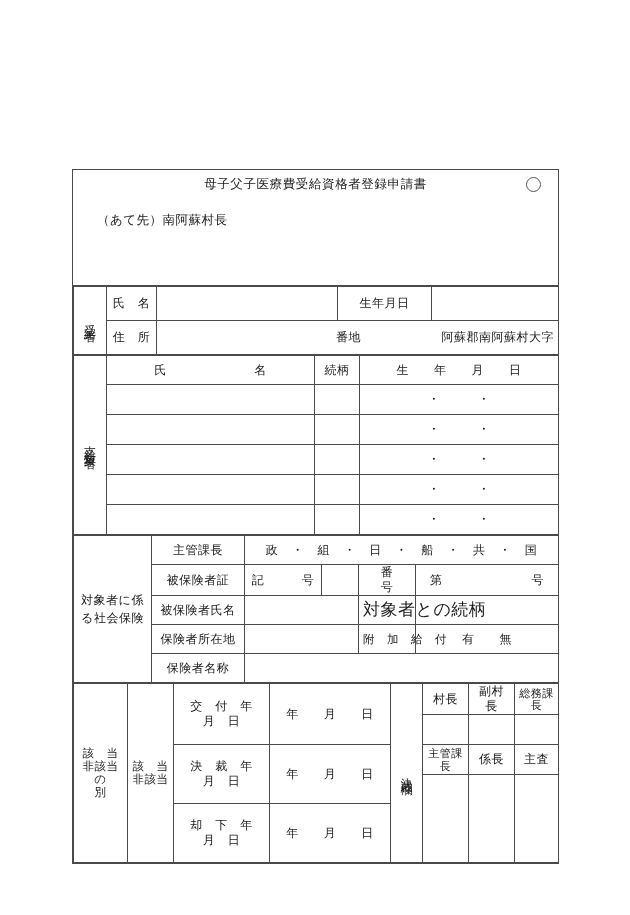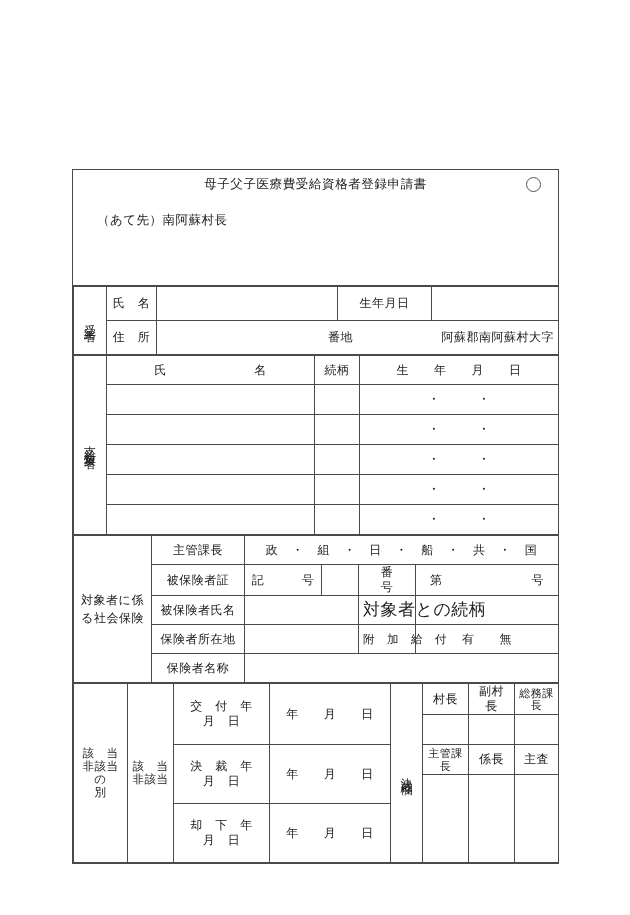--- a/index.html
+++ b/index.html
@@ -135,21 +135,21 @@
     align-items: center;
     padding: 0 10px;
   }
   .banchi-wrap {
     position: relative;
     width: 100%;
     text-align: right;
   }
   .banchi-wrap .banchi {
     position: absolute;
-    left: 167px;
+    left: 175px;
     top: 0;
   }
   .ym-cell {
     letter-spacing: 9px;
   }
   .dai-wrap {
     display: flex;
     justify-content: space-between;
     padding: 0 10px;
   }

